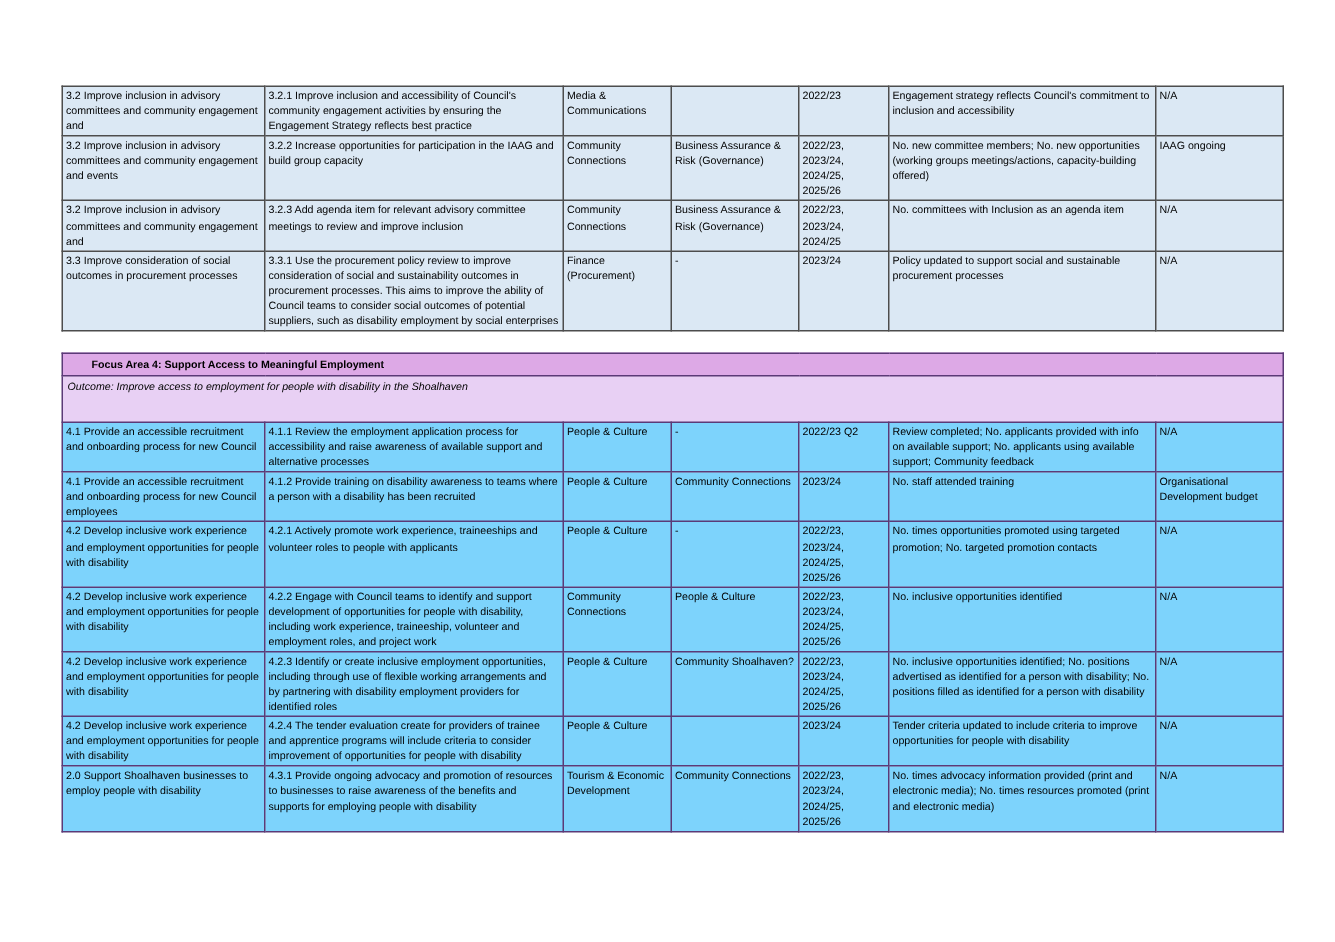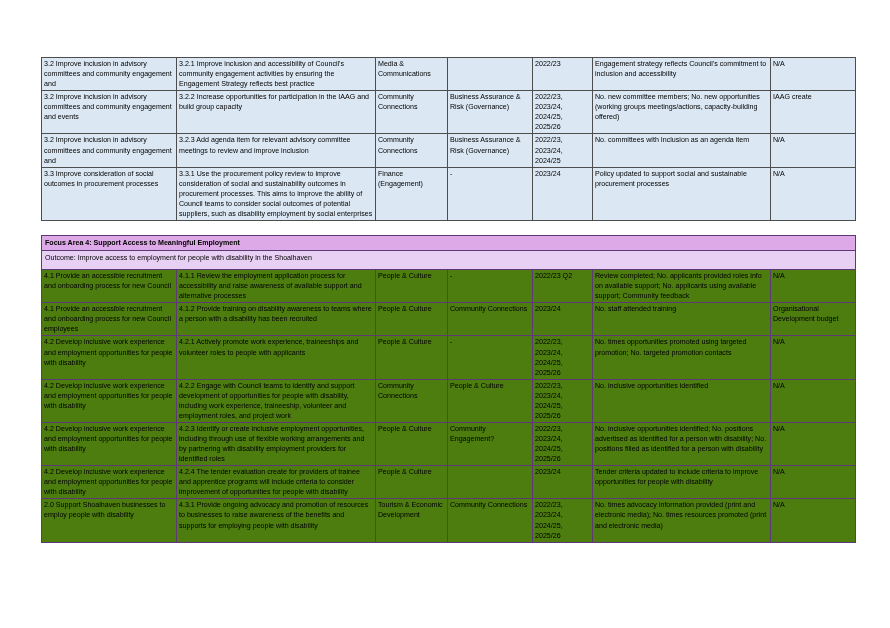--- a/index.html
+++ b/index.html
@@ -58,31 +58,32 @@
     border-color: #4d4d4d;
   }
 
   
   .gap {
     height: 14px;
   }
 
   
   table.purple td {
-    background: #4d7c0f;
+    background: #7dd3fc;
     border-color: #5b3a77;
   }
   table.purple td.focus-head {
     background: #dda9e6;
     font-weight: bold;
-    padding: 2px 3px 2px 3px;
+    padding: 2px 3px 2px 19px;
   }
   table.purple td.outcome {
     background: #e8d0f4;
-    padding: 2px 3px 6px 3px;
+    font-style: italic;
+    padding: 2px 3px 18px 3px;
   }
 </style>
 </head>
 <body>
 
 <div class="page">
   <div class="sheet">
 
     <table class="plan blue">
       <colgroup>
@@ -104,35 +105,35 @@
           <td>Engagement strategy reflects Council's commitment to inclusion and accessibility</td>
           <td>N/A</td>
         </tr>
         <tr>
           <td>3.2 Improve inclusion in advisory committees and community engagement and events</td>
           <td>3.2.2 Increase opportunities for participation in the IAAG and build group capacity</td>
           <td>Community Connections</td>
           <td>Business Assurance &amp; Risk (Governance)</td>
           <td>2022/23, 2023/24, 2024/25, 2025/26</td>
           <td>No. new committee members; No. new opportunities (working groups meetings/actions, capacity-building offered)</td>
-          <td>IAAG create</td>
+          <td>IAAG ongoing</td>
         </tr>
         <tr>
           <td>3.2 Improve inclusion in advisory committees and community engagement and</td>
           <td>3.2.3 Add agenda item for relevant advisory committee meetings to review and improve inclusion</td>
           <td>Community Connections</td>
           <td>Business Assurance &amp; Risk (Governance)</td>
           <td>2022/23, 2023/24, 2024/25</td>
           <td>No. committees with Inclusion as an agenda item</td>
           <td>N/A</td>
         </tr>
         <tr>
           <td>3.3 Improve consideration of social outcomes in procurement processes</td>
           <td>3.3.1 Use the procurement policy review to improve consideration of social and sustainability outcomes in procurement processes. This aims to improve the ability of Council teams to consider social outcomes of potential suppliers, such as disability employment by social enterprises</td>
-          <td>Finance (Engagement)</td>
+          <td>Finance (Procurement)</td>
           <td>-</td>
           <td>2023/24</td>
           <td>Policy updated to support social and sustainable procurement processes</td>
           <td>N/A</td>
         </tr>
       </tbody>
     </table>
 
     <div class="gap"></div>
 
@@ -152,21 +153,21 @@
         </tr>
         <tr>
           <td class="outcome" colspan="7">Outcome: Improve access to employment for people with disability in the Shoalhaven</td>
         </tr>
         <tr>
           <td>4.1 Provide an accessible recruitment and onboarding process for new Council</td>
           <td>4.1.1 Review the employment application process for accessibility and raise awareness of available support and alternative processes</td>
           <td>People &amp; Culture</td>
           <td>-</td>
           <td>2022/23 Q2</td>
-          <td>Review completed; No. applicants provided roles info on available support; No. applicants using available support; Community feedback</td>
+          <td>Review completed; No. applicants provided with info on available support; No. applicants using available support; Community feedback</td>
           <td>N/A</td>
         </tr>
         <tr>
           <td>4.1 Provide an accessible recruitment and onboarding process for new Council employees</td>
           <td>4.1.2 Provide training on disability awareness to teams where a person with a disability has been recruited</td>
           <td>People &amp; Culture</td>
           <td>Community Connections</td>
           <td>2023/24</td>
           <td>No. staff attended training</td>
           <td>Organisational Development budget</td>
@@ -186,21 +187,21 @@
           <td>Community Connections</td>
           <td>People &amp; Culture</td>
           <td>2022/23, 2023/24, 2024/25, 2025/26</td>
           <td>No. inclusive opportunities identified</td>
           <td>N/A</td>
         </tr>
         <tr>
           <td>4.2 Develop inclusive work experience and employment opportunities for people with disability</td>
           <td>4.2.3 Identify or create inclusive employment opportunities, including through use of flexible working arrangements and by partnering with disability employment providers for identified roles</td>
           <td>People &amp; Culture</td>
-          <td>Community Engagement?</td>
+          <td>Community Shoalhaven?</td>
           <td>2022/23, 2023/24, 2024/25, 2025/26</td>
           <td>No. inclusive opportunities identified; No. positions advertised as identified for a person with disability; No. positions filled as identified for a person with disability</td>
           <td>N/A</td>
         </tr>
         <tr>
           <td>4.2 Develop inclusive work experience and employment opportunities for people with disability</td>
           <td>4.2.4 The tender evaluation create for providers of trainee and apprentice programs will include criteria to consider improvement of opportunities for people with disability</td>
           <td>People &amp; Culture</td>
           <td></td>
           <td>2023/24</td>

